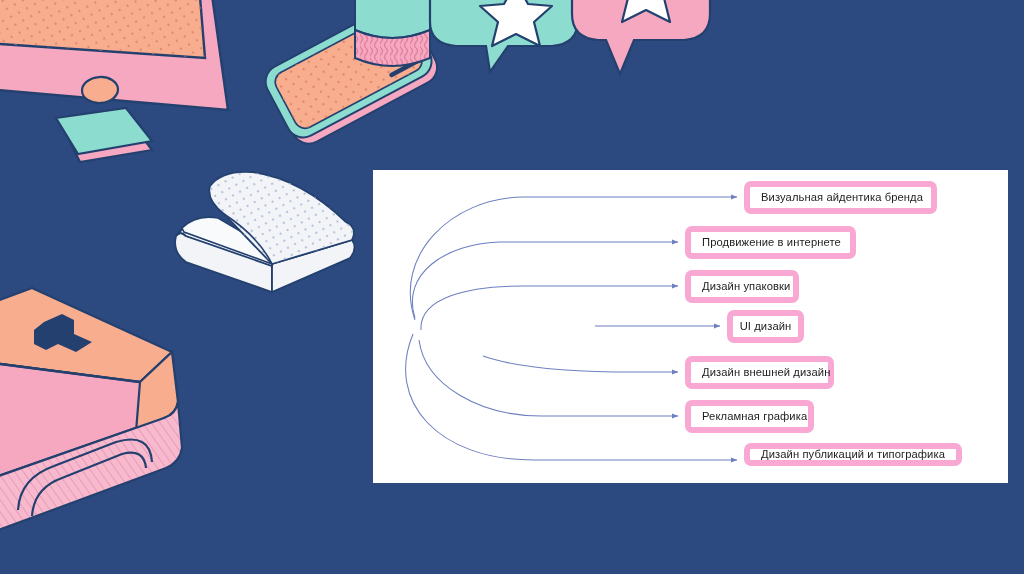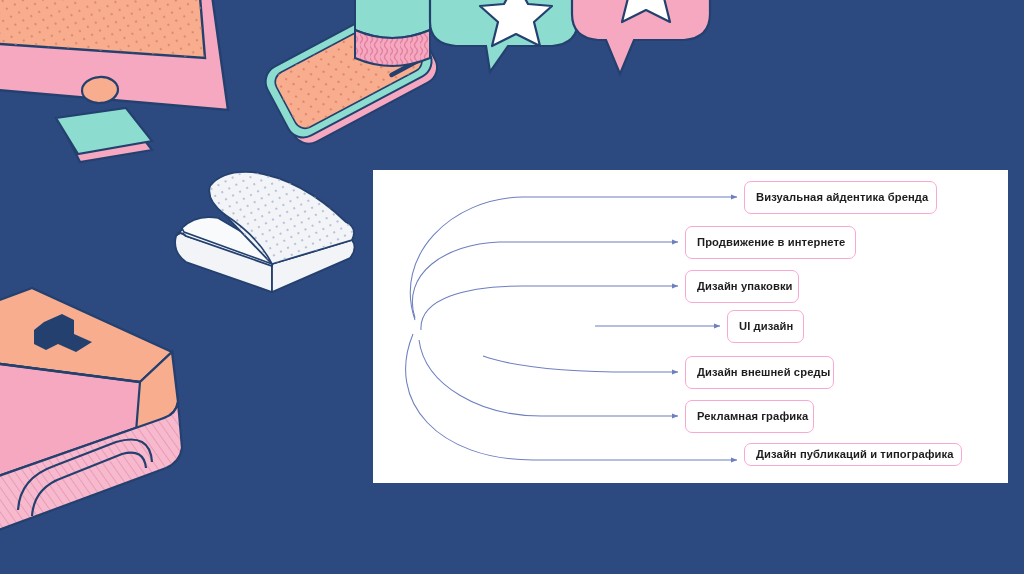--- a/index.html
+++ b/index.html
@@ -38,27 +38,27 @@
     position: absolute;
     left: 0; top: 0;
     width: 635px;
     height: 313px;
   }
 
   .node-box {
     position: absolute;
     box-sizing: border-box;
     background: #ffffff;
-    border: 1px solid #f9a8d4;
+    border: 6px solid #f9a8d4;
     border-radius: 7px;
     display: flex;
     align-items: center;
     padding: 0 11px;
     font-size: 11.2px;
-    font-weight: bold;
+    font-weight: normal;
     color: #1d1d1f;
     letter-spacing: 0.1px;
     white-space: nowrap;
     line-height: 1.1;
   }
 
   .center-node {
     position: absolute;
     box-sizing: border-box;
     background: #3b50e4;
@@ -205,26 +205,26 @@
     </div>
 
     <div class="node-box" style="left:312px; top:56px; width:171px; height:33px;">
       <span>Продвижение в интернете</span>
     </div>
 
     <div class="node-box" style="left:312px; top:100px; width:114px; height:33px;">
       <span>Дизайн упаковки</span>
     </div>
 
-    <div class="node-box" style="left:354px; top:140px; width:77px; height:33px;">
+    <div class="node-box" style="left:354px; top:140px; width:77px; height:33px;justify-content:center;">
       <span>UI дизайн</span>
     </div>
 
     <div class="node-box" style="left:312px; top:186px; width:149px; height:33px;">
-      <span>Дизайн внешней среды</span>
+      <span>Дизайн внешней дизайн</span>
     </div>
 
     <div class="node-box" style="left:312px; top:230px; width:129px; height:33px;">
       <span>Рекламная графика</span>
     </div>
 
     <div class="node-box" style="left:371px; top:273px; width:218px; height:23px;">
       <span>Дизайн публикаций и типографика</span>
     </div>
 

